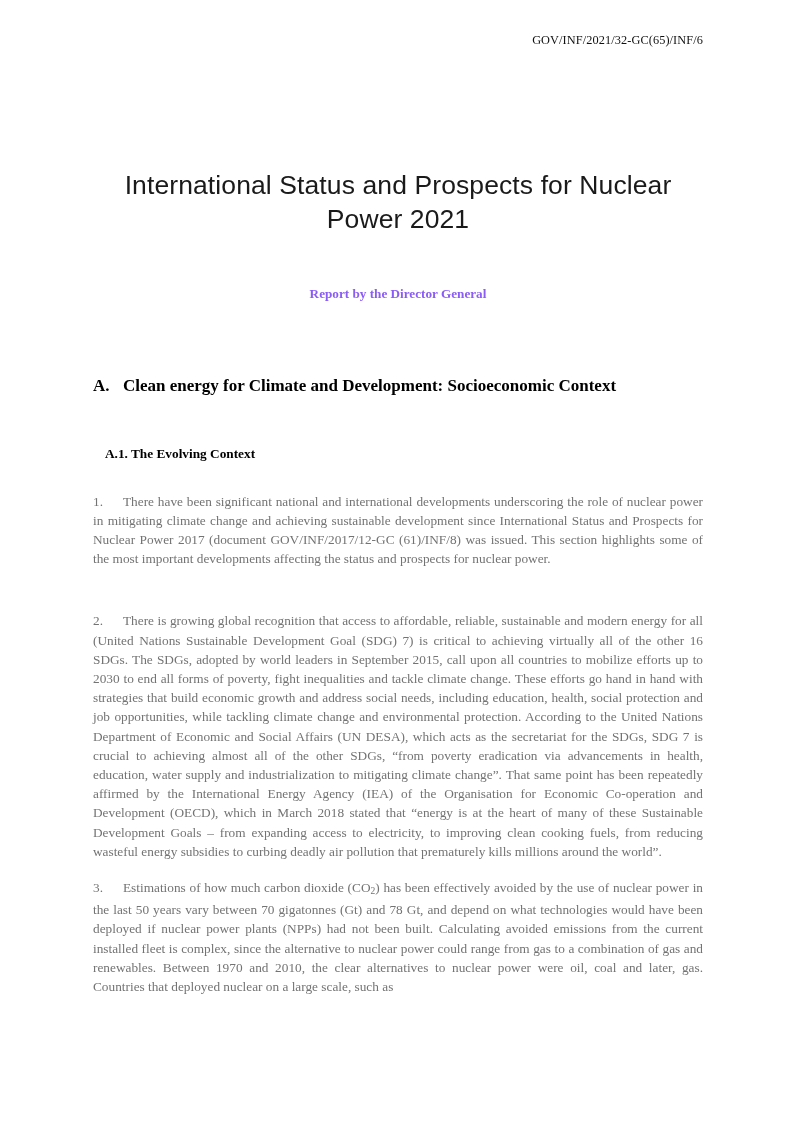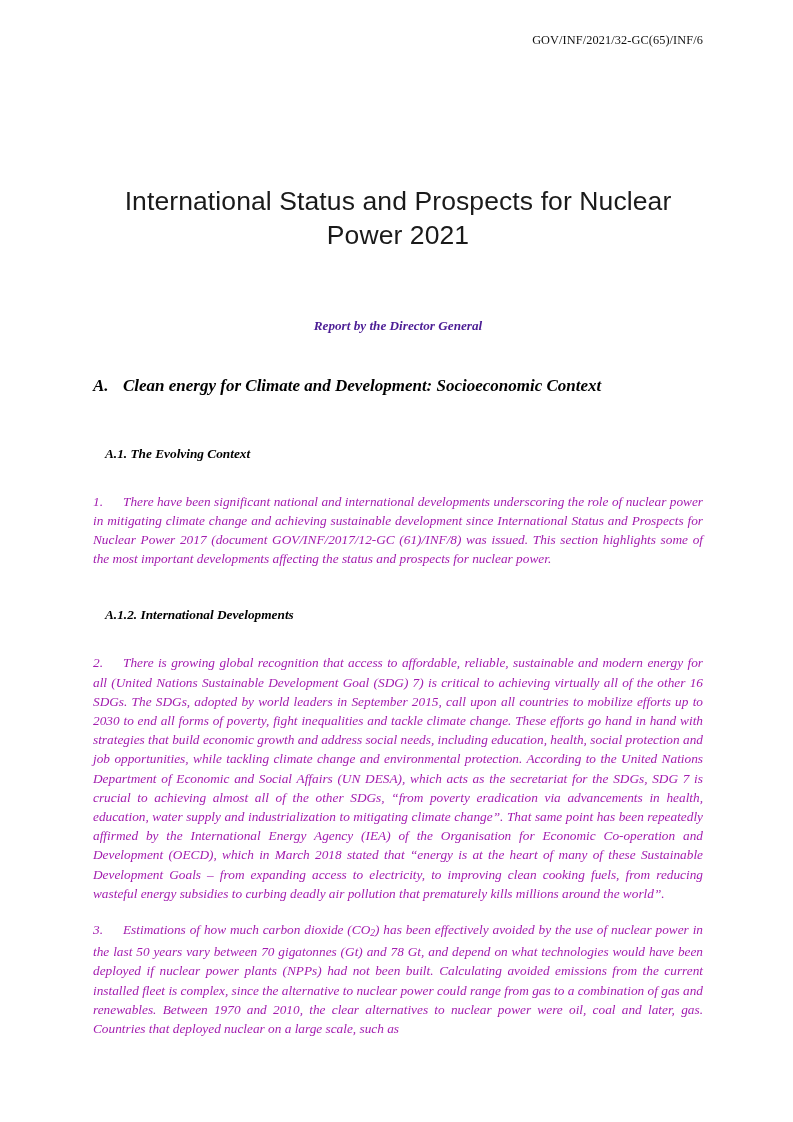--- a/index.html
+++ b/index.html
@@ -49,40 +49,38 @@
     width: 610px;
     text-align: center;
   }
   .doc-title {
     font-family: "Liberation Sans", "DejaVu Sans", sans-serif;
     font-size: 26.5px;
     font-weight: 400;
     line-height: 34px;
     color: #1a1a1a;
     letter-spacing: 0.1px;
-    margin: 16px;
+    margin: 0;
   }
   .doc-subtitle {
     margin: 0;
     padding-top: 49px;
     font-family: "Liberation Serif", "DejaVu Serif", serif;
     font-size: 13.2px;
     font-weight: bold;
-    font-style: italic;
     line-height: 17px;
-    color: #4c1d95;
+    color: #8b5cf6;
   }
 
   
   .content {
     position: absolute;
     left: 93px;
     top: 374px;
     width: 610px;
-    font-style: italic;
   }
 
   h1.section-heading {
     margin: 0 0 0 0;
     font-family: "Liberation Serif", "DejaVu Serif", serif;
     font-size: 17px;
     font-weight: bold;
     line-height: 23.5px;
     color: #000000;
     text-align: left;
@@ -97,21 +95,21 @@
     line-height: 18px;
     color: #000000;
   }
 
   p.para {
     margin: 0;
     font-size: 13.3px;
     line-height: 19.2px;
     text-align: justify;
     text-justify: inter-word;
-    color: #a21caf;
+    color: #737373;
     hyphens: none;
   }
   p.para .num {
     display: inline-block;
     width: 30px;
   }
 
   
   .sp-h1-to-h2  { height: 35px; }
   .sp-h2-to-p   { height: 17px; }
@@ -143,21 +141,20 @@
     <div class="sp-h1-to-h2"></div>
 
     <h2 class="sub-heading">A.1. The Evolving Context</h2>
 
     <div class="sp-h2-to-p"></div>
 
     <p class="para"><span class="num">1.</span><span>There have been significant national and international developments underscoring the role of nuclear power in mitigating climate change and achieving sustainable development since International Status and Prospects for Nuclear Power 2017 (document GOV/INF/2017/12-GC (61)/INF/8) was issued. This section highlights some of the most important developments affecting the status and prospects for nuclear power.</span></p>
 
     <div class="sp-p-to-h2"></div>
 
-    <h2 class="sub-heading">A.1.2. International Developments</h2>
 
     <div class="sp-h2-to-p"></div>
 
     <p class="para"><span class="num">2.</span><span>There is growing global recognition that access to affordable, reliable, sustainable and modern energy for all (United Nations Sustainable Development Goal (SDG) 7) is critical to achieving virtually all of the other 16 SDGs. The SDGs, adopted by world leaders in September 2015, call upon all countries to mobilize efforts up to 2030 to end all forms of poverty, fight inequalities and tackle climate change. These efforts go hand in hand with strategies that build economic growth and address social needs, including education, health, social protection and job opportunities, while tackling climate change and environmental protection. According to the United Nations Department of Economic and Social Affairs (UN DESA), which acts as the secretariat for the SDGs, SDG 7 is crucial to achieving almost all of the other SDGs, “from poverty eradication via advancements in health, education, water supply and industrialization to mitigating climate change”. That same point has been repeatedly affirmed by the International Energy Agency (IEA) of the Organisation for Economic Co-operation and Development (OECD), which in March 2018 stated that “energy is at the heart of many of these Sustainable Development Goals – from expanding access to electricity, to improving clean cooking fuels, from reducing wasteful energy subsidies to curbing deadly air pollution that prematurely kills millions around the world”.</span></p>
 
     <div class="sp-p-to-p"></div>
 
     <p class="para"><span class="num">3.</span><span>Estimations of how much carbon dioxide (CO</span><sub>2</sub><span>) has been effectively avoided by the use of nuclear power in the last 50 years vary between 70 gigatonnes (Gt) and 78 Gt, and depend on what technologies would have been deployed if nuclear power plants (NPPs) had not been built. Calculating avoided emissions from the current installed fleet is complex, since the alternative to nuclear power could range from gas to a combination of gas and renewables. Between 1970 and 2010, the clear alternatives to nuclear power were oil, coal and later, gas. Countries that deployed nuclear on a large scale, such as</span></p>
 
   </div>

